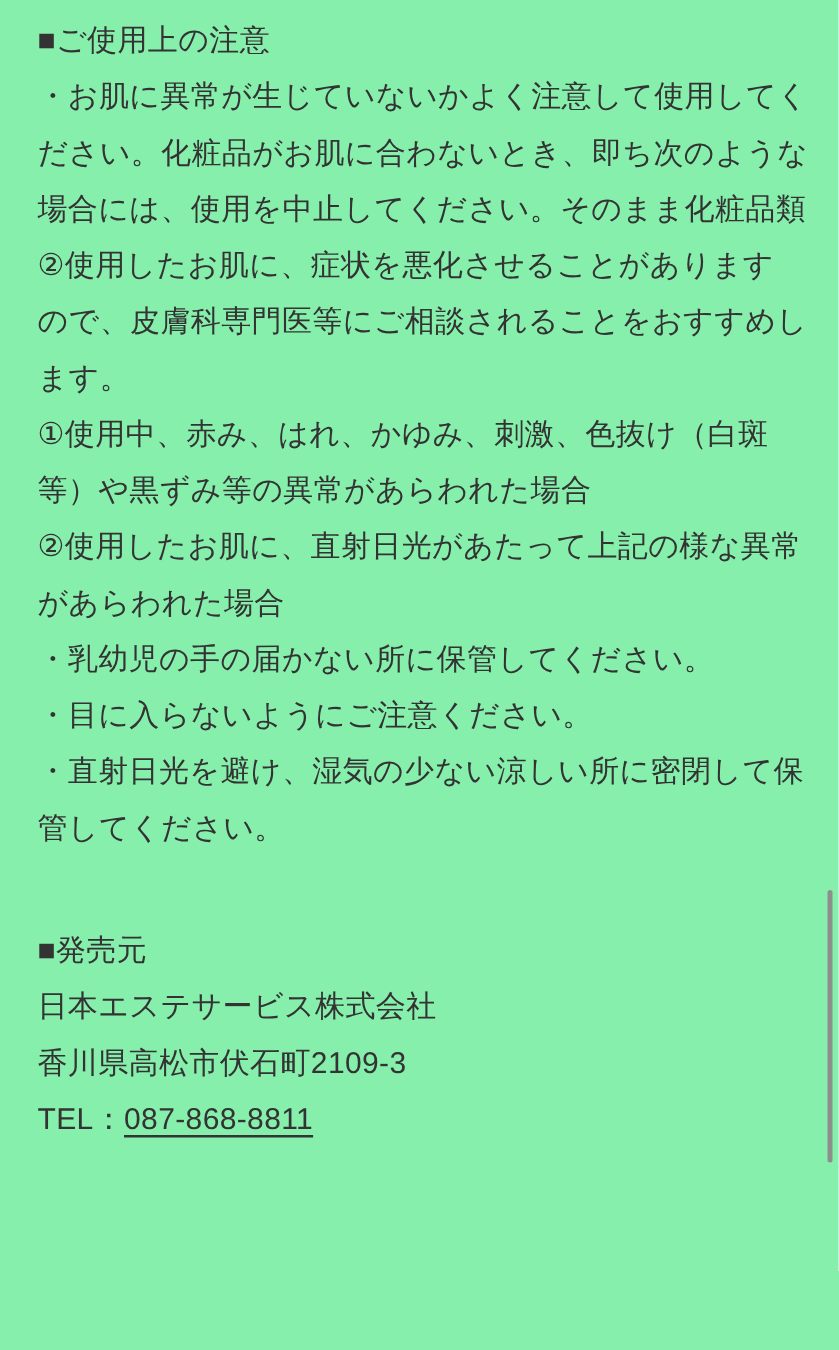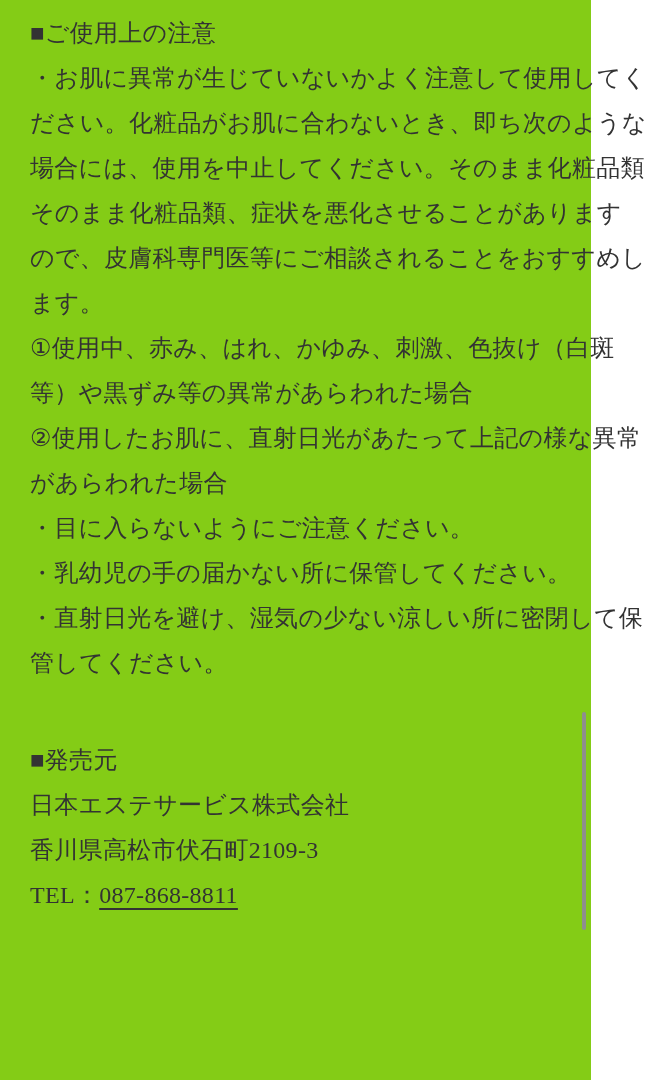--- a/index.html
+++ b/index.html
@@ -5,36 +5,36 @@
   * { margin: 0; padding: 0; box-sizing: border-box; }
   html, body {
     width: 671px;
     height: 1080px;
     background: #ffffff;
     overflow: hidden;
     font-family: "Liberation Sans", "DejaVu Sans", sans-serif;
   }
   .page {
     position: relative;
-    width: 591px;
+    width: 671px;
     height: 1080px;
-    background: #84cc16;
+    background: #86efac;
     color: #333333;
     padding: 10px 29px 0 30px;
   }
   .section { display: block; }
   .line {
     font-size: 24px;
     line-height: 45px;
     letter-spacing: 0.3px;
     white-space: nowrap;
     font-weight: 400;
     color: #333333;
   }
-  .section-seller { margin-top: 53px; font-family: Liberation Serif, serif; }
+  .section-seller { margin-top: 53px; }
   .section-origin { margin-top: 45px; }
   .tel-line { display: block; }
   .tel-link {
     color: #333333;
     text-decoration: underline;
     text-decoration-thickness: 2px;
     text-underline-offset: 5px;
     cursor: pointer;
     margin-top: 23px;
   }
@@ -51,29 +51,29 @@
 </head>
 <body>
 
 <div class="page">
 
   <div class="section section-precautions">
     <div class="line">■ご使用上の注意</div>
     <div class="line">・お肌に異常が生じていないかよく注意して使用してく</div>
     <div class="line">ださい。化粧品がお肌に合わないとき、即ち次のような</div>
     <div class="line">場合には、使用を中止してください。そのまま化粧品類</div>
-    <div class="line">そのまま化粧品類、症状を悪化させることがあります</div>
+    <div class="line">②使用したお肌に、症状を悪化させることがあります</div>
     <div class="line">ので、皮膚科専門医等にご相談されることをおすすめし</div>
     <div class="line">ます。</div>
     <div class="line">①使用中、赤み、はれ、かゆみ、刺激、色抜け（白斑</div>
     <div class="line">等）や黒ずみ等の異常があらわれた場合</div>
     <div class="line">②使用したお肌に、直射日光があたって上記の様な異常</div>
     <div class="line">があらわれた場合</div>
+    <div class="line">・乳幼児の手の届かない所に保管してください。</div>
     <div class="line">・目に入らないようにご注意ください。</div>
-    <div class="line">・乳幼児の手の届かない所に保管してください。</div>
     <div class="line">・直射日光を避け、湿気の少ない涼しい所に密閉して保</div>
     <div class="line">管してください。</div>
   </div>
 
   <div class="section section-seller">
     <div class="line">■発売元</div>
     <div class="line">日本エステサービス株式会社</div>
     <div class="line">香川県高松市伏石町2109-3</div>
     <div class="line tel-line"><span>TEL：</span><a class="tel-link">087-868-8811</a></div>
   </div>

